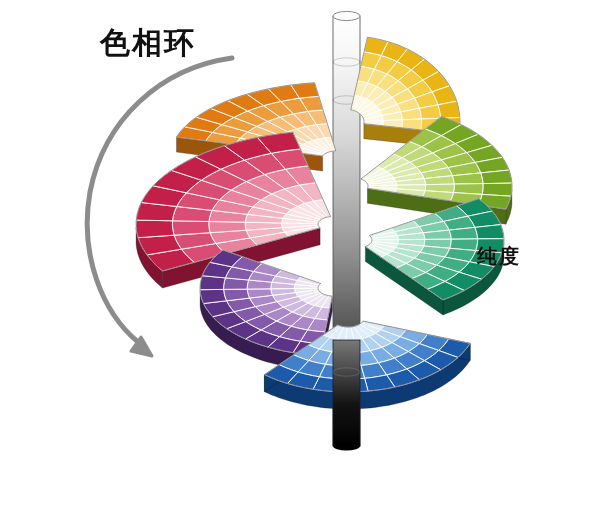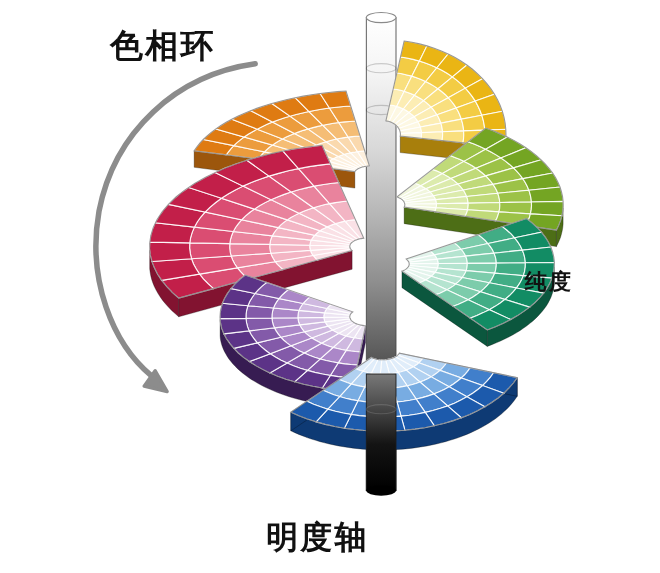--- a/index.html
+++ b/index.html
@@ -391,14 +391,13 @@
         <ellipse cx="346.5" cy="372" rx="13.5" ry="4.2" fill="none" stroke="rgba(255,255,255,.14)" stroke-width="1"></ellipse>
         <ellipse cx="346.5" cy="446" rx="13.5" ry="4.6" fill="#000000"></ellipse>
       </g>
       <g>
         <path d="M 232,58 C 160,68 104,120 90,192 C 79,254 102,312 138,342" fill="none" stroke="#8c8c8c" stroke-width="5" stroke-linecap="round"></path>
         <path d="M152,356 L131,351 L141,337 Z" fill="#8c8c8c" stroke="#8c8c8c" stroke-width="3" stroke-linejoin="round"></path>
       </g>
     </svg>
   <div class="label label-hue">色相环</div>
   <div class="label label-chroma">纯度</div>
-  <div class="label label-value">明度轴</div>
 </div>
 
 </body></html>

